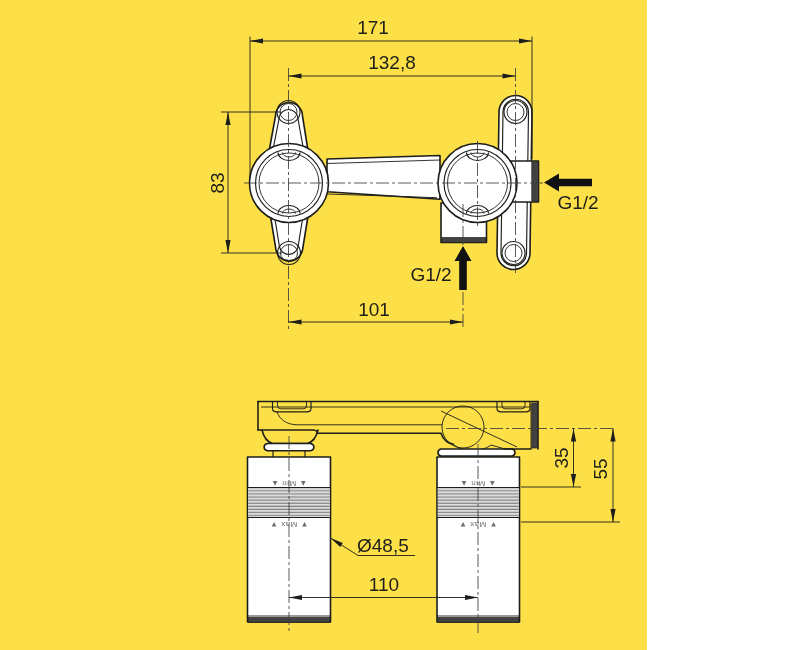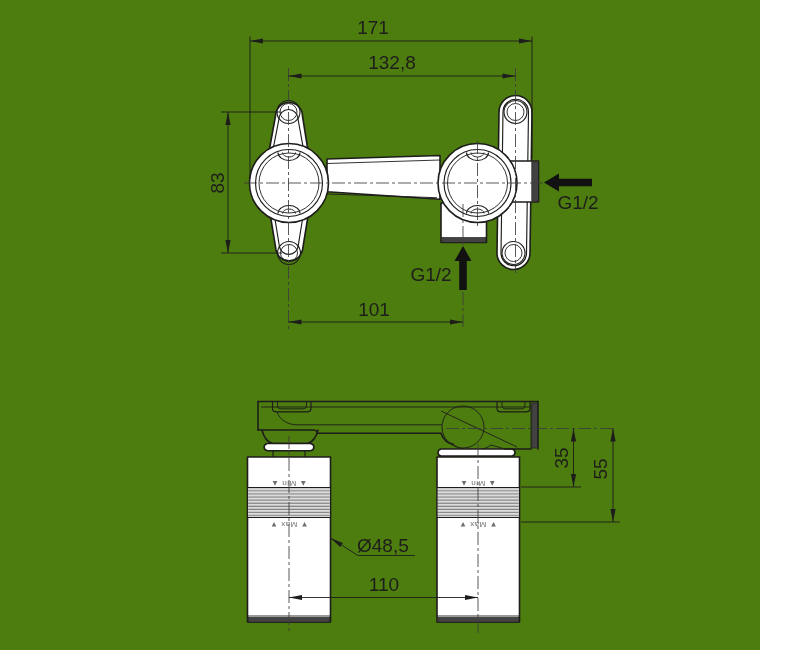--- a/index.html
+++ b/index.html
@@ -1,16 +1,16 @@
 <!DOCTYPE html>
 <html><head>
 <meta charset="utf-8">
 <style>
   html,body{margin:0;padding:0;background:#fff;}
-  .canvas{position:relative;width:760px;height:650px;background:#4d7c0f;overflow:hidden;}
+  .canvas{position:relative;width:647px;height:650px;background:#fde047;overflow:hidden;}
   svg{display:block;}
   .ol  {fill:#ffffff;stroke:#1d1d1b;stroke-width:1.6;stroke-linejoin:round;}
   .oln {fill:none;stroke:#1d1d1b;stroke-width:1.6;stroke-linejoin:round;stroke-linecap:round;}
   .ol2 {fill:none;stroke:#1d1d1b;stroke-width:1.15;stroke-linejoin:round;}
   .thin{fill:none;stroke:#1d1d1b;stroke-width:0.9;}
   .cl  {fill:none;stroke:#3c3c3c;stroke-width:0.85;stroke-dasharray:13 3 3 3;}
   .dim {fill:none;stroke:#1d1d1b;stroke-width:0.9;}
   .arr {fill:#1d1d1b;stroke:none;}
   .flow{fill:#111111;stroke:none;}
   .dark{fill:#424242;stroke:#1d1d1b;stroke-width:0.7;}

